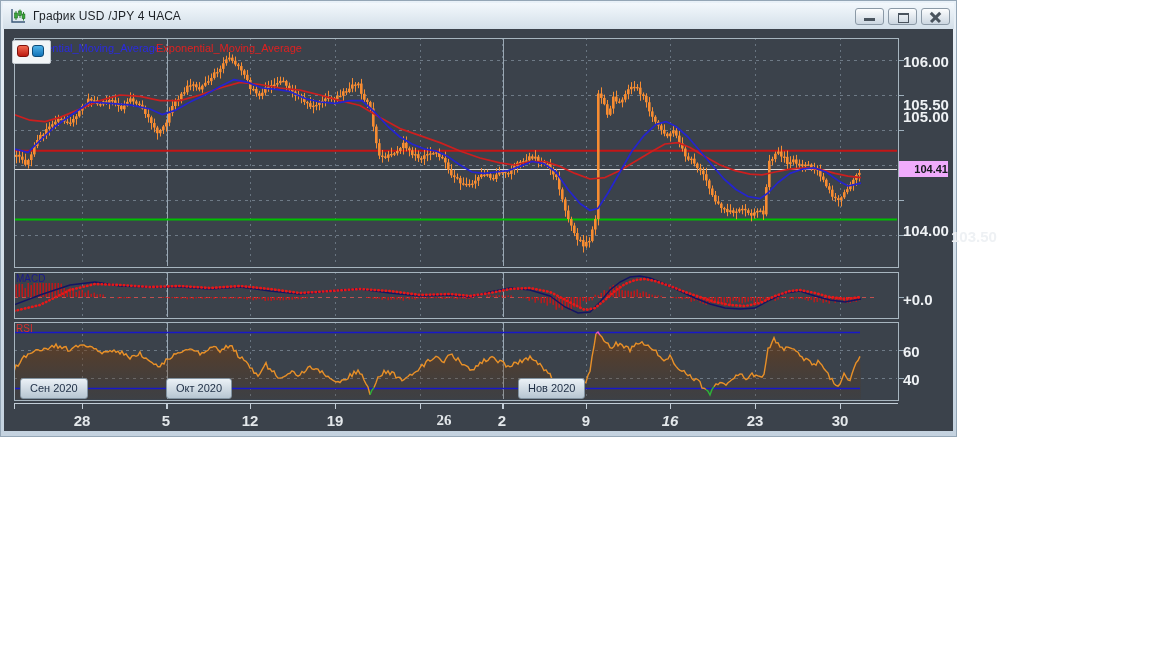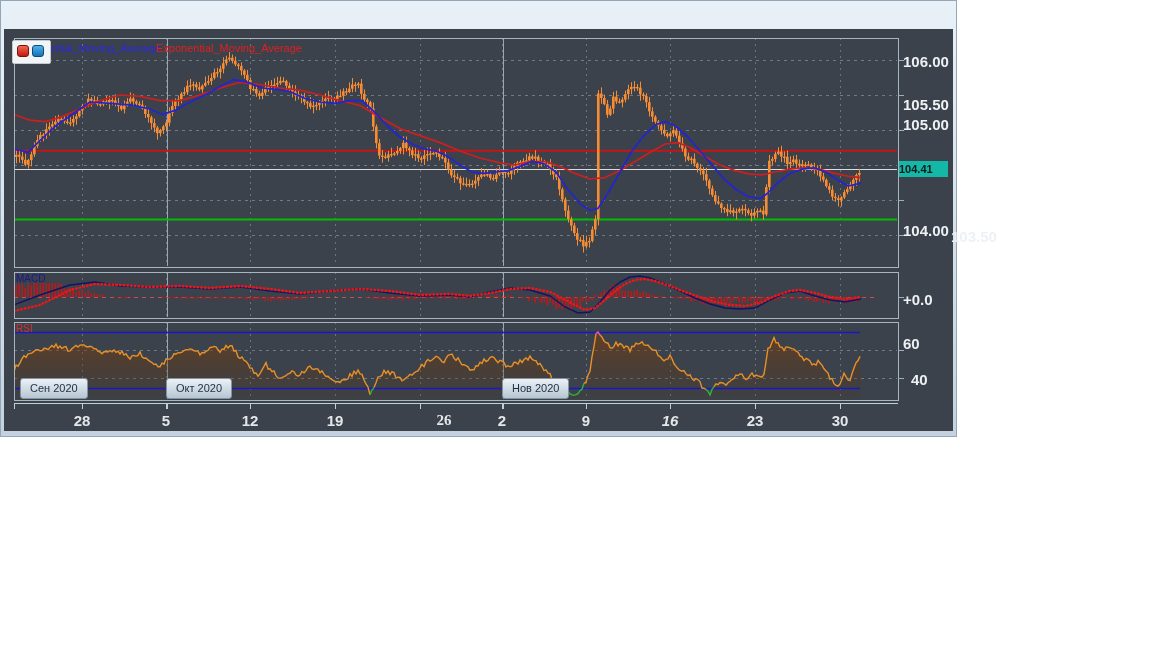--- a/index.html
+++ b/index.html
@@ -19,39 +19,63 @@
   .wbtn .g-max{position:absolute;left:9px;top:4px;width:9px;height:7px;border:1px solid #4a545e;border-top-width:2px;}
   .wbtn .g-x1,.wbtn .g-x2{position:absolute;left:7px;top:7px;width:13px;height:2.6px;background:#4a545e;}
   .g-x1{transform:rotate(45deg);} .g-x2{transform:rotate(-45deg);}
   .win-client{position:absolute;left:3px;top:28px;width:949px;height:402px;background:#3b424b;}
   
   svg.chart{position:absolute;left:0;top:0;}
   
   .lbl{position:absolute;color:#eef1f4;font-size:15px;font-weight:bold;white-space:nowrap;}
   .ytick{left:903px;}
   .xtick{top:412px;transform:translateX(-50%);color:#e3e7ea;}
-  .cur-price{position:absolute;left:899px;top:161px;width:49px;height:16px;background:#14b8a6;
-             color:#14181c;font-size:11px;font-weight:bold;text-align:left;line-height:16px;}
+  .cur-price{position:absolute;left:899px;top:161px;width:49px;height:16px;background:#f0abfc;
+             color:#14181c;font-size:11px;font-weight:bold;text-align:right;line-height:16px;}
   .legend-box{position:absolute;left:12px;top:40px;width:37px;height:22px;background:#f2f5f7;
               border:1px solid #c2c9cf;border-radius:2px;z-index:3;}
   .sq{position:absolute;top:4px;width:12px;height:12px;border-radius:3px;box-sizing:border-box;cursor:default;}
   .sq-red{left:4px;background:linear-gradient(#f26a50,#bd1a10);border:1px solid #7e100a;}
   .sq-blue{left:19px;background:linear-gradient(#4fb2e8,#1273b8;);background:linear-gradient(#4fb2e8,#1273b8);border:1px solid #0c4a77;}
   .legend-text{position:absolute;top:42px;font-size:11px;z-index:2;}
   .ind-label{position:absolute;font-size:10px;font-weight:bold;}
   .month-box{position:absolute;top:378px;height:19px;line-height:18px;padding:0 9px;
              background:linear-gradient(#ebf1f6,#b7c6d2);border:1px solid #8293a1;border-radius:3px;
              color:#1d2d44;font-size:11px;z-index:4;}
 </style>
 </head>
 <body>
 
 <div id="stage">
 
   <div class="win-outer">
+    <div class="win-title">
+      <svg class="title-icon" viewBox="0 0 17 17">
+        <path d="M2 1 L2 14 L15 14" stroke="#3d5a7a" stroke-width="1.4" fill="none"></path>
+        <line x1="6" y1="3" x2="6" y2="12" stroke="#2f8c2f" stroke-width="1"></line>
+        <rect x="4.6" y="5" width="2.8" height="5" fill="#39a839" stroke="#1d661d" stroke-width="0.6"></rect>
+        <line x1="10" y1="1.5" x2="10" y2="10" stroke="#2f8c2f" stroke-width="1"></line>
+        <rect x="8.6" y="3" width="2.8" height="4.5" fill="#39a839" stroke="#1d661d" stroke-width="0.6"></rect>
+        <line x1="13.5" y1="4" x2="13.5" y2="12.5" stroke="#2f8c2f" stroke-width="1"></line>
+        <rect x="12.1" y="6" width="2.8" height="4.5" fill="#39a839" stroke="#1d661d" stroke-width="0.6"></rect>
+      </svg>
+      <span class="win-title-text">График USD /JPY 4 ЧАСА</span>
+      <div class="win-btns">
+        <div class="wbtn">
+            <div class="g-min"></div>
+          </div>
+        <div class="wbtn">
+            <div class="g-max"></div>
+          </div>
+        <div class="wbtn">
+            <div class="g-x1"></div>
+            <div class="g-x2"></div>
+          </div>
+      </div>
+    </div>
     <div class="win-client"></div>
   </div>
 
   <svg class="chart" id="chartsvg" width="957" height="437" viewBox="0 0 957 437">
       <defs>
         <clipPath id="clipMain">
           <rect x="15" y="39" width="882" height="227"></rect>
         </clipPath>
         <clipPath id="clipMacd">
           <rect x="15" y="273" width="882" height="44"></rect>
@@ -983,32 +1007,32 @@
 
   <div class="cur-price">104.41</div>
 
   <span class="ind-label" style="left:16px;top:273px;color:#1a1a8c;font-weight:normal;">MACD</span>
   <span class="lbl" style="left:903px;top:291px;">+0.0</span>
   <span class="ind-label" style="left:16px;top:323px;color:#d43030;font-weight:normal;">RSI</span>
 
   <div id="gen-labels">
       <div class="lbl ytick" style="top: 53px;">106.00</div>
       <div class="lbl ytick" style="top: 88px; margin-top: 8px;">105.50</div>
-      <div class="lbl ytick" style="top: 116px;">105.00</div>
+      <div class="lbl ytick" style="top: 108px;">105.00</div>
       <div class="lbl ytick" style="top: 193px; margin-top: 29px;">104.00</div>
       <div class="lbl ytick" style="top: 228px; margin-left: 48px;">103.50</div>
-      <div class="lbl ytick" style="top: 335px; text-align: right;">60</div>
-      <div class="lbl ytick" style="top: 371px; margin-left: 8px;">40</div>
+      <div class="lbl ytick" style="top: 343px; text-align: right;">60</div>
+      <div class="lbl ytick" style="top: 371px;">40</div>
       <div class="lbl xtick" style="left: 82px;">28</div>
       <div class="lbl xtick" style="left: 166px;">5</div>
       <div class="lbl xtick" style="left: 250px;">12</div>
       <div class="lbl xtick" style="left: 335px;">19</div>
       <div class="lbl xtick" style="left: 444px; font-family: Liberation Serif, serif;">26</div>
       <div class="lbl xtick" style="left: 502px;">2</div>
       <div class="lbl xtick" style="left: 586px;">9</div>
       <div class="lbl xtick" style="left: 670px; font-style: italic;">16</div>
       <div class="lbl xtick" style="left: 755px;">23</div>
       <div class="lbl xtick" style="left: 840px;">30</div>
       <div class="month-box" style="left: 20px;">Сен 2020</div>
       <div class="month-box" style="left: 166px;">Окт 2020</div>
-      <div class="month-box" style="left: 502px;">Нов 2020</div>
+      <div class="month-box" style="left: 518px;">Нов 2020</div>
     </div>
 </div>
 
 </body></html>

